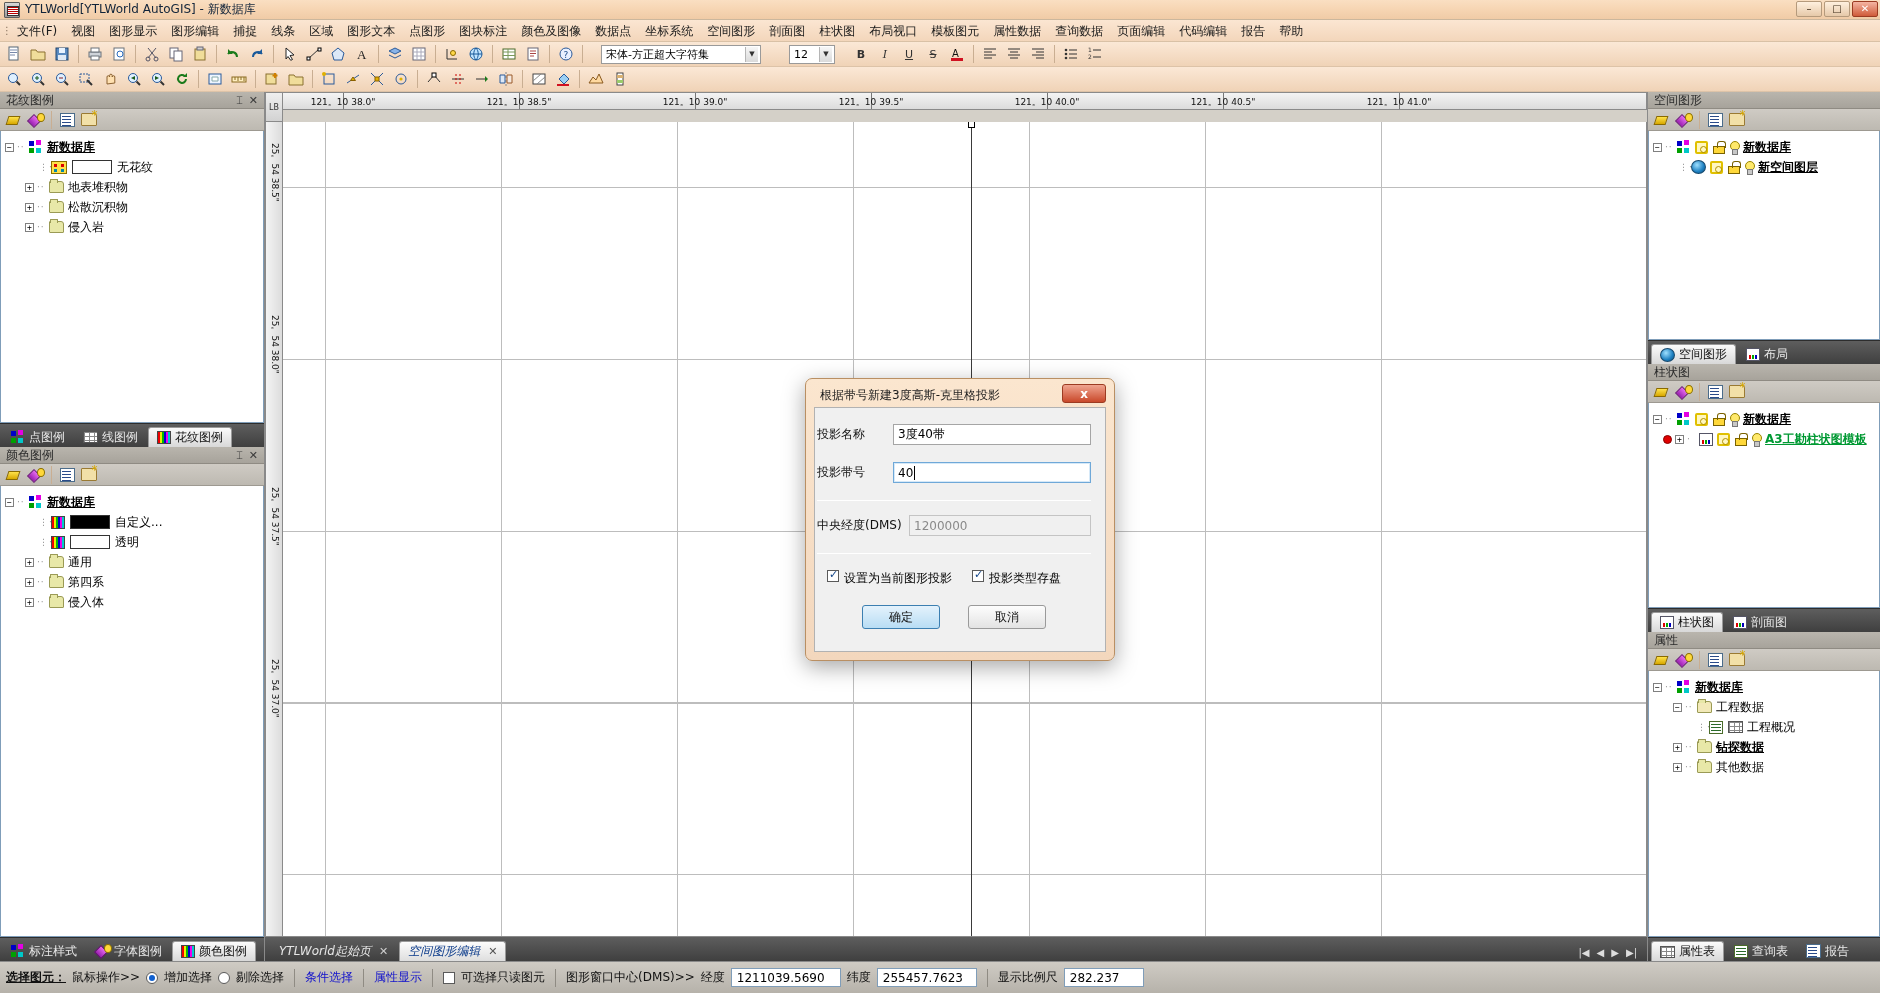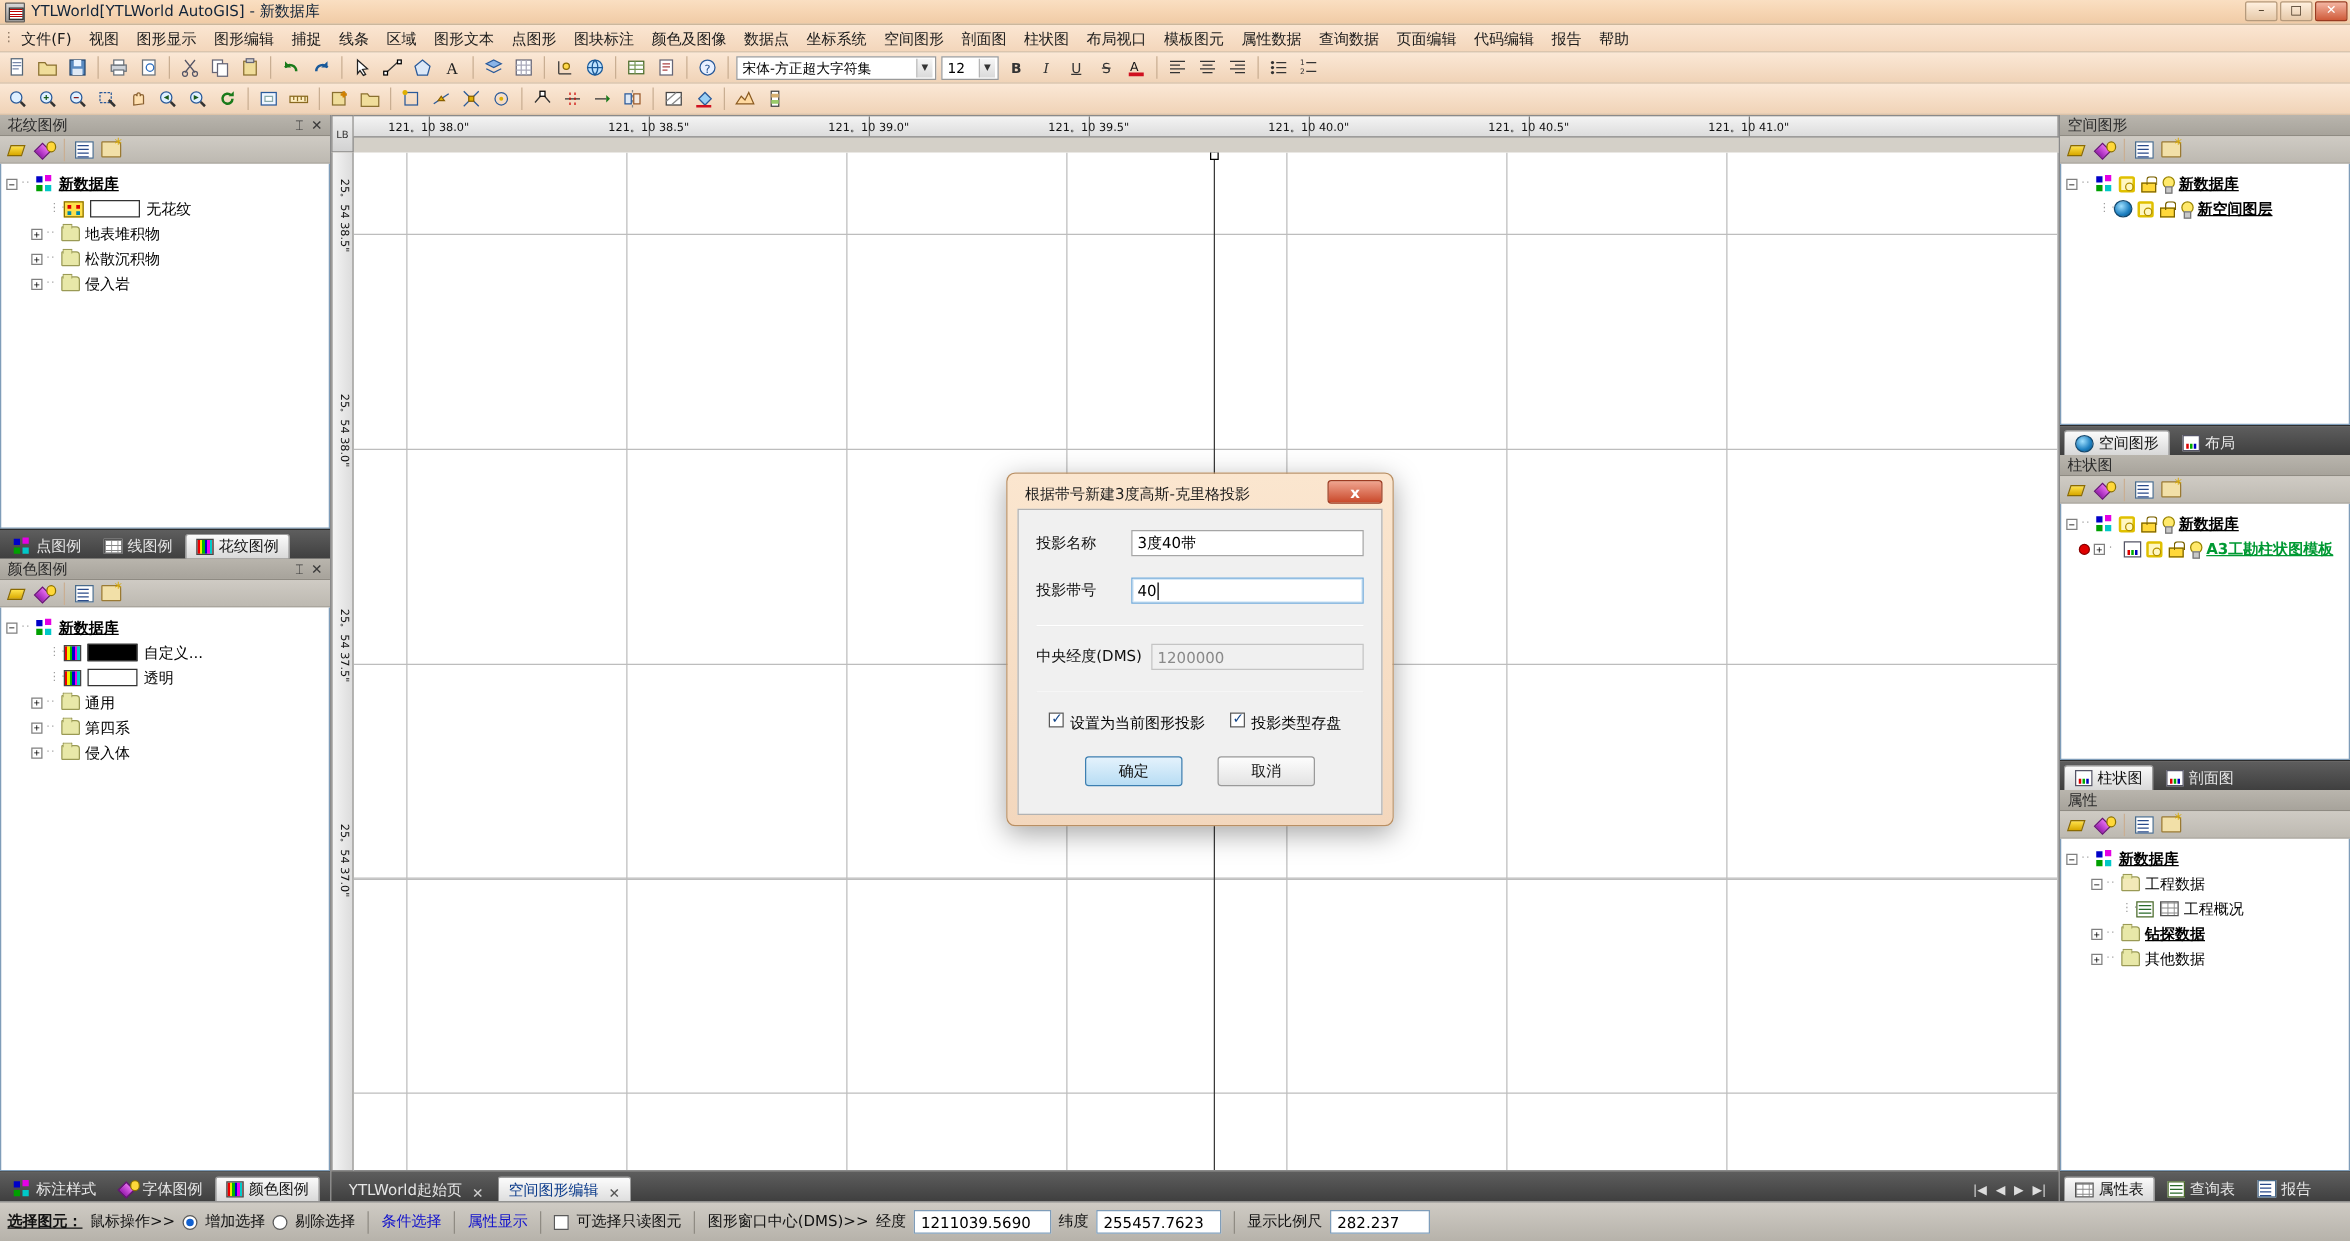--- a/index.html
+++ b/index.html
@@ -70,21 +70,21 @@
     width: 22px; height: 21px; margin: 0 1px; flex: none;
     display:flex;align-items:center;justify-content:center;
     border:1px solid transparent; border-radius:2px;
     font-size: 11px; color:#333;
   }
   .ticon { width:16px;height:16px;display:block; }
 
   .combo {
     height: 19px; border: 1px solid #9a9a9a; background: #fff;
     display:flex;align-items:center; font-size:11px; padding:0 2px 0 4px;
-    color:#000; flex:none; margin: 0 2px;
+    color:#000; flex:none; margin: 0 14px;
   }
   .combo .arrow{ margin-left:auto; width:13px;height:15px;
     background:linear-gradient(#f6f6f6,#dadada); border-left:1px solid #b5b5b5;
     display:flex;align-items:center;justify-content:center; font-size:7px;color:#333;}
 
   
   .body {
     position: absolute; left:0; right:0; top: 92px; bottom: 32px;
     display: flex;
   }
@@ -200,22 +200,22 @@
     color:#111; border:1px solid #9a9a9a; border-bottom:none;
   }
 
   
   .doctabs{
     height:24px;flex:none;display:flex;align-items:flex-end;gap:3px;
     background:linear-gradient(to bottom,#5e5e5e,#3f3f3f); padding-left:6px;
     position:relative;
   }
   .doctab{
-    height:20px;display:flex;align-items:flex-end;gap:8px;padding:0 8px;
-    color:#e6e6e6;font-size:12px;border-radius:3px 3px 0 0;white-space:nowrap;
+    height:20px;display:flex;align-items:center;gap:8px;padding:0 8px;
+    color:#e6e6e6;font-size:12px;border-radius:3px 3px 0 0;white-space:nowrap;font-style:italic;
   }
   .doctab.active{ background:linear-gradient(to bottom,#fcfcfc,#dedede); color:#0a3a8a;
     border:1px solid #9a9a9a;border-bottom:none;}
   .doctab .x{ font-size:11px; color:#555;}
   .doctab:not(.active) .x{ color:#cfcfcf;}
   .navbtns{ position:absolute; right:10px; bottom:3px; display:flex; gap:7px; color:#ddd;font-size:10px;}
 
   
   .canvaswrap{ flex:1; display:flex; min-height:0; position:relative; background:#d4d0c8;}
   .ruler-corner{ width:18px;height:30px;flex:none;
@@ -277,21 +277,21 @@
   .dlg-close{
     position:absolute; right:4px; top:1px; width:44px;height:19px;
     background:linear-gradient(#f0a590,#c9482a);
     border:1px solid #9c3b22; border-radius:3px;
     color:#fff;font-size:12px;display:flex;align-items:center;justify-content:center;
     font-weight:bold;
   }
   .dlg-body{
     position:absolute; left:8px; right:8px; top:28px; bottom:8px;
     background:#f0f0f0; border:1px solid #b2b2b2;
-    padding:16px 14px 10px 14px;
+    padding:16px 14px 10px 2px;
   }
   .frow{ display:flex; align-items:center; margin-bottom:17px; }
   .flabel{ width:76px; font-size:12px; color:#111; flex:none; }
   .finput{
     flex:1; height:21px; border:1px solid #a5a5a5; background:#fff;
     display:flex;align-items:center;padding:0 4px; font-size:12px; color:#000;
   }
   .finput.focus{ border:1px solid #6fa8d8; box-shadow: inset 0 0 0 1px #d6e9f8;}
   .finput.focus .caret{ width:1px;height:14px;background:#000;margin-left:1px;}
   .finput.ro{ background:#f0f0f0; border:1px solid #c4c4c4; color:#8a8a8a;}

